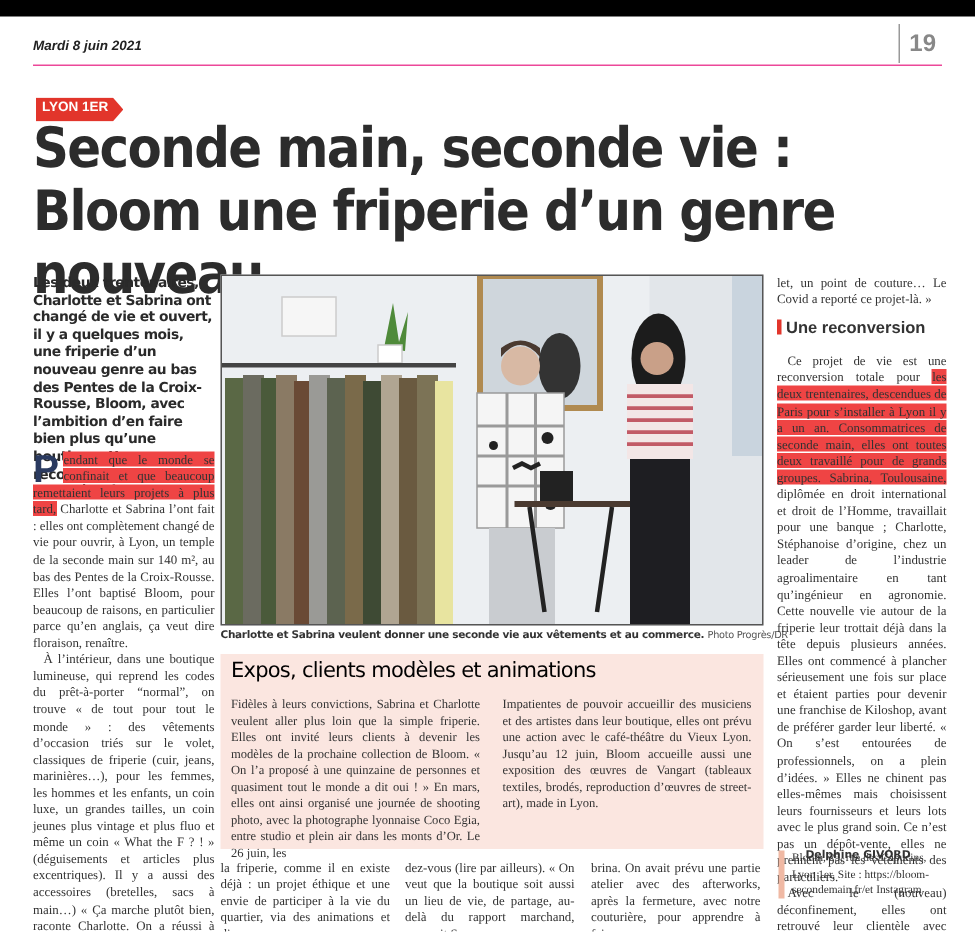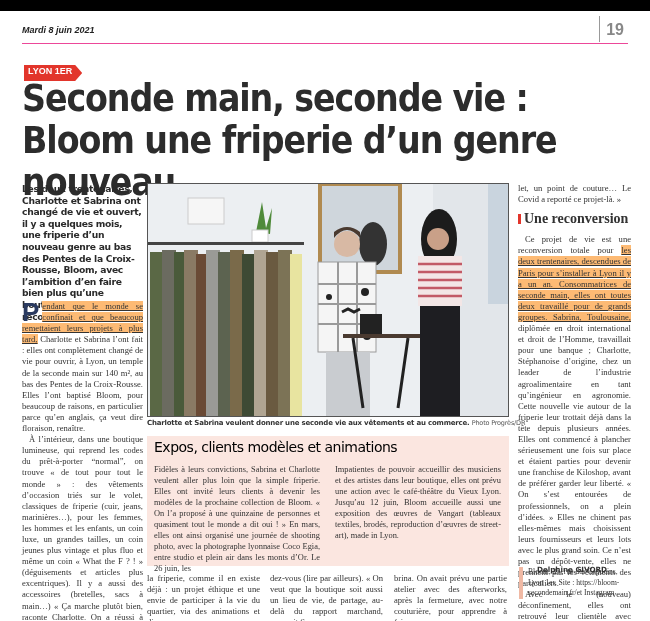--- a/index.html
+++ b/index.html
@@ -18,33 +18,33 @@
   .tag { position: absolute; left: 24px; top: 65px; height: 12px; padding: 0 10px 16px 4px; background: #e2352b; color: #fff; font-family: "Liberation Sans", sans-serif; font-weight: bold; font-size: 9px; line-height: 12px; clip-path: polygon(0 0, 88% 0, 100% 50%, 88% 100%, 0 100%); }
 
   .headline { position: absolute; left: 22px; top: 78px; width: 610px; font-family: "DejaVu Sans", sans-serif; font-weight: bold; font-size: 37px; line-height: 42px; color: #2c2c2c; letter-spacing: -1.2px; transform: scaleX(0.9); transform-origin: left top; }
 
   .col { position: absolute; font-size: 8.6px; line-height: 11.1px; text-align: justify; color: #333; }
   .col p { margin: 0; text-indent: 0; }
   .col p + p { text-indent: 7px; }
 
   .chapo { position: absolute; left: 22px; top: 183px; width: 120px; font-family: "DejaVu Sans", sans-serif; font-weight: bold; font-size: 9.2px; line-height: 11.6px; color: #2a2a2a; letter-spacing: -0.3px; }
 
-  .lead-hl { background: #fdba74; text-decoration: underline; }
+  .lead-hl { background: #ef4444; }
   .dropcap { float: left; font-family: "Liberation Sans", sans-serif; font-weight: bold; font-size: 26px; line-height: 20px; color: #2a3a60; margin: 1px 3px 0 0; }
 
   .photo { position: absolute; left: 147px; top: 183px; width: 362px; height: 234px; border: 1px solid #555; overflow: hidden; background: #eef0f2; }
   .caption { position: absolute; left: 147px; top: 419px; width: 362px; font-family: "DejaVu Sans", sans-serif; font-size: 7px; font-weight: bold; color: #333; white-space: nowrap; letter-spacing: -0.2px; }
   .caption .credit { font-weight: normal; font-size: 6.5px; color: #555; }
 
   .box { position: absolute; left: 147px; top: 436px; width: 362px; height: 130px; background: #fbe6e0; }
   .box .boxtitle { position: absolute; left: 7px; top: 3px; font-family: "DejaVu Sans", sans-serif; font-size: 14px; color: #000000; letter-spacing: -0.5px; }
   .box .bcol { position: absolute; top: 28px; width: 166px; font-size: 8.4px; line-height: 11px; text-align: justify; color: #333; }
   .box .bcol p + p { text-indent: 0; }
 
-  .subhead { font-family: Liberation Serif, serif; font-weight: bold; font-size: 14px; color: #333; margin: 8px 0 10px 0; }
+  .subhead { font-family: Liberation Sans, sans-serif; font-weight: bold; font-size: 11px; color: #333; margin: 8px 0 10px 0; }
   .subhead .bar { display: inline-block; width: 3px; height: 10px; background: #e2352b; vertical-align: -1px; margin-right: 3px; }
 
   .signature { position: absolute; left: 516px; top: 565px; width: 112px; text-align: center; font-family: "DejaVu Sans", sans-serif; font-weight: bold; font-size: 7.2px; color: #333; }
   .infobox { position: absolute; left: 519px; top: 567px; width: 112px; border-left: 4px solid #f0b9a4; padding-left: 5px; font-size: 7.6px; line-height: 10.5px; color: #333; }
 </style>
 </head>
 <body>
 
 <div class="topbar"></div>
 

